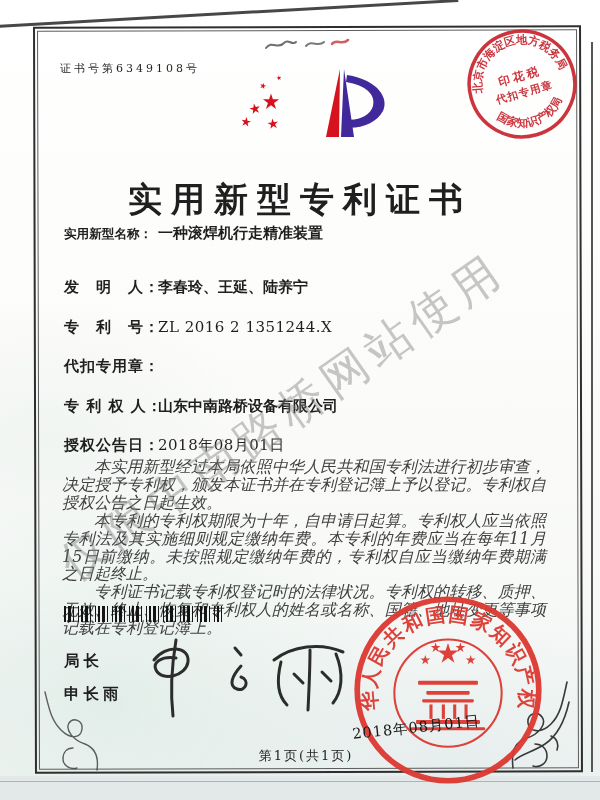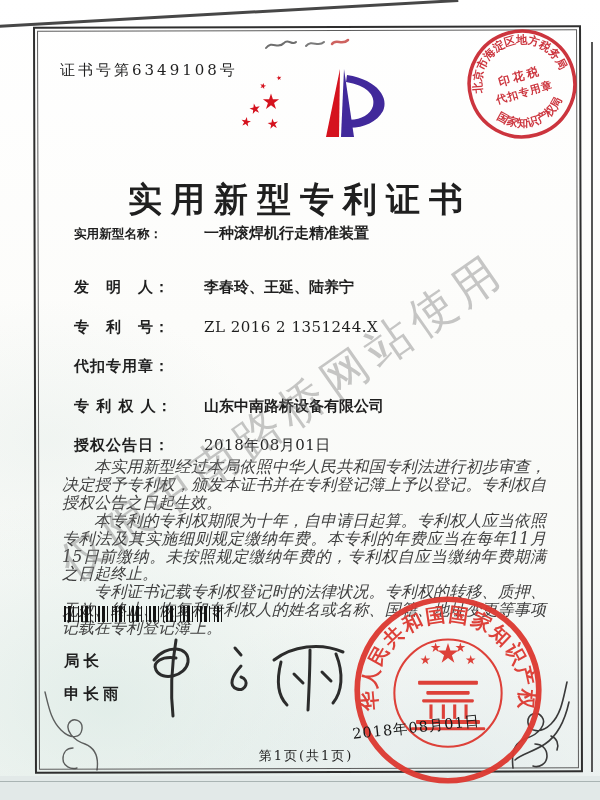--- a/index.html
+++ b/index.html
@@ -19,26 +19,26 @@
     transform:rotate(-3.2deg);transform-origin:left center;z-index:1;}
   .edge-right{position:absolute;left:591px;top:42px;width:2px;height:730px;background:#565656;z-index:1;}
   .edge-bottom{position:absolute;left:0;top:776px;width:600px;height:24px;background:#e2e9e8;z-index:1;}
   .edge-bottom-line{position:absolute;left:0;top:781px;width:600px;height:1px;background:#a9b4b3;z-index:1;}
   
   .frame{position:absolute;left:34px;top:26px;width:548px;height:747px;border:2px solid #2e2e2e;z-index:2;transform:rotate(-.15deg);}
   .frame-inner{position:absolute;inset:2px;border:1px solid #5c5c5c;}
   .flourish{position:absolute;z-index:2;}
   .behind-marks{position:absolute;left:262px;top:34px;z-index:1;opacity:.8;}
   
-  .cert-no{position:absolute;left:60px;top:61px;font-size:15px;letter-spacing:3px;z-index:3;}
+  .cert-no{position:absolute;left:60px;top:61px;font-size:11px;letter-spacing:3px;z-index:3;}
   .logo{position:absolute;left:236px;top:57px;z-index:3;}
   .title{position:absolute;left:0;top:148px;width:600px;text-align:center;font-size:34px;font-weight:700;
          letter-spacing:9px;z-index:3;margin-top:29px;}
   .fields{position:absolute;left:64px;top:224px;width:480px;z-index:3;}
-  .frow{position:absolute;left:10px;display:flex;align-items:baseline;gap:36px;}
+  .frow{position:absolute;left:0;display:flex;align-items:baseline;}
   .flabel{display:inline-block;width:88px;font-size:15px;font-weight:600;letter-spacing:1px;white-space:nowrap;}
   .flabel.small{font-size:12.6px;letter-spacing:0;}
   .fval{margin-left:6px;font-size:15px;white-space:nowrap;}
   .v-hei{font-family:"Liberation Sans","DejaVu Sans",sans-serif;font-weight:700;}
   .v-serif{font-family:"DejaVu Serif",serif;letter-spacing:.5px;}
   .paras{position:absolute;left:62px;top:458px;width:484px;z-index:3;font-style:italic;}
   .paras p{margin:0;font-size:16px;line-height:17.9px;text-align:justify;text-indent:2em;color:#404040;}
   .barcode{position:absolute;left:64px;top:606px;width:158px;height:16px;z-index:3;
     background:repeating-linear-gradient(90deg,#141414 0 2px,transparent 2px 4px,#141414 4px 7px,
       transparent 7px 9px,#141414 9px 10px,transparent 10px 14px,#141414 14px 15px,transparent 15px 17px);}

